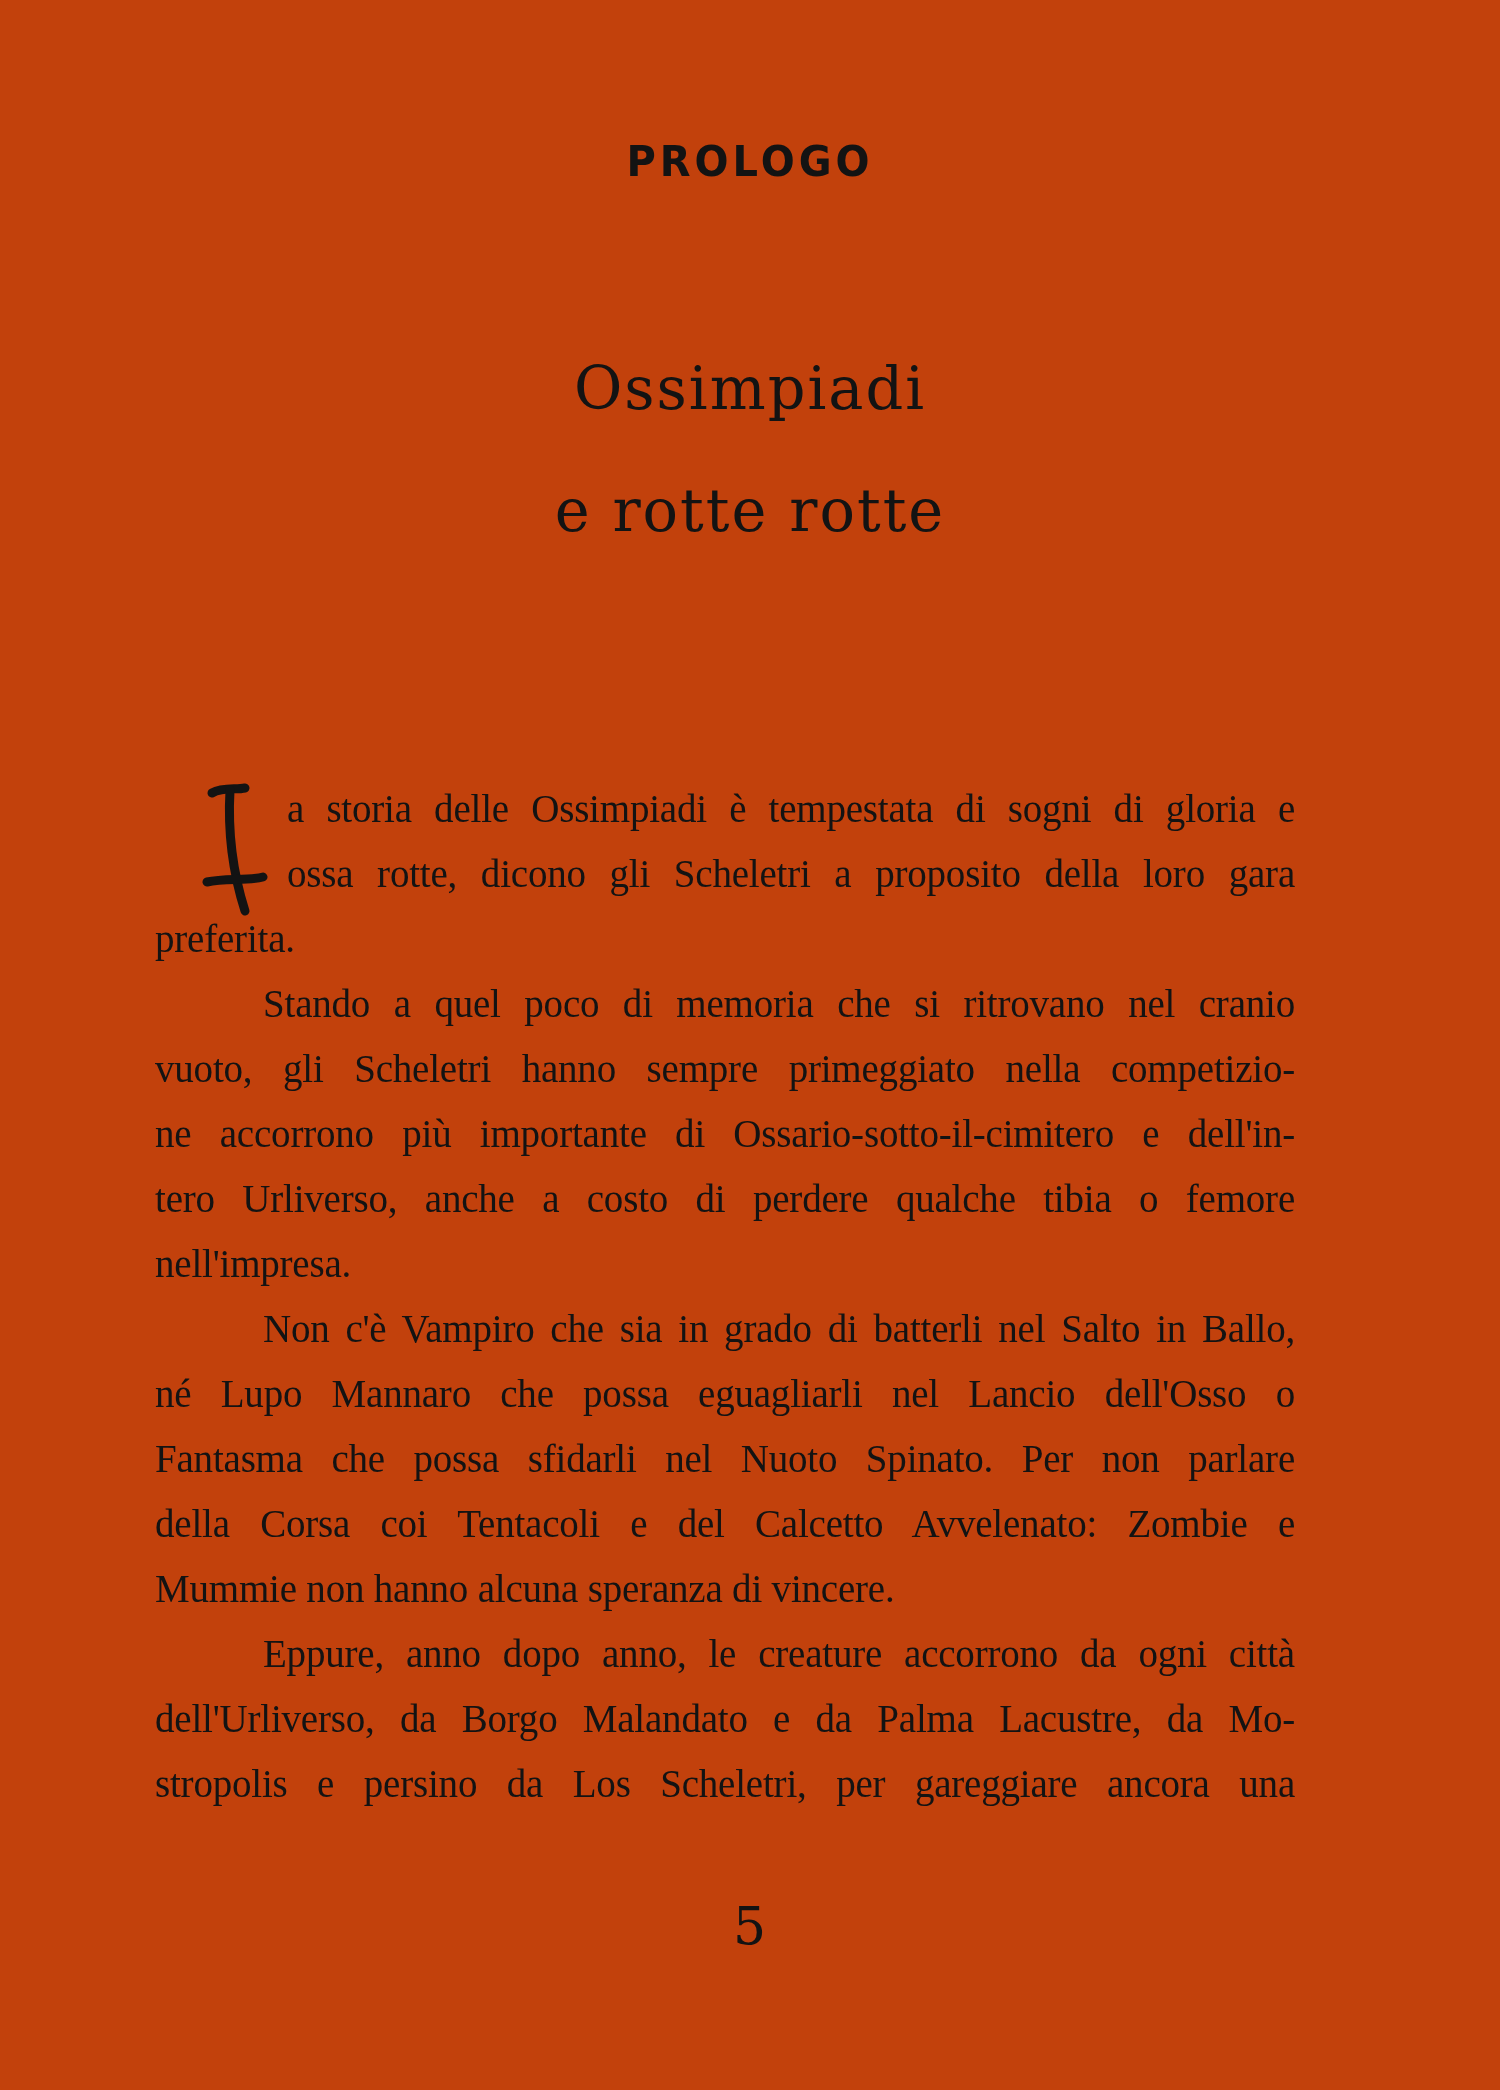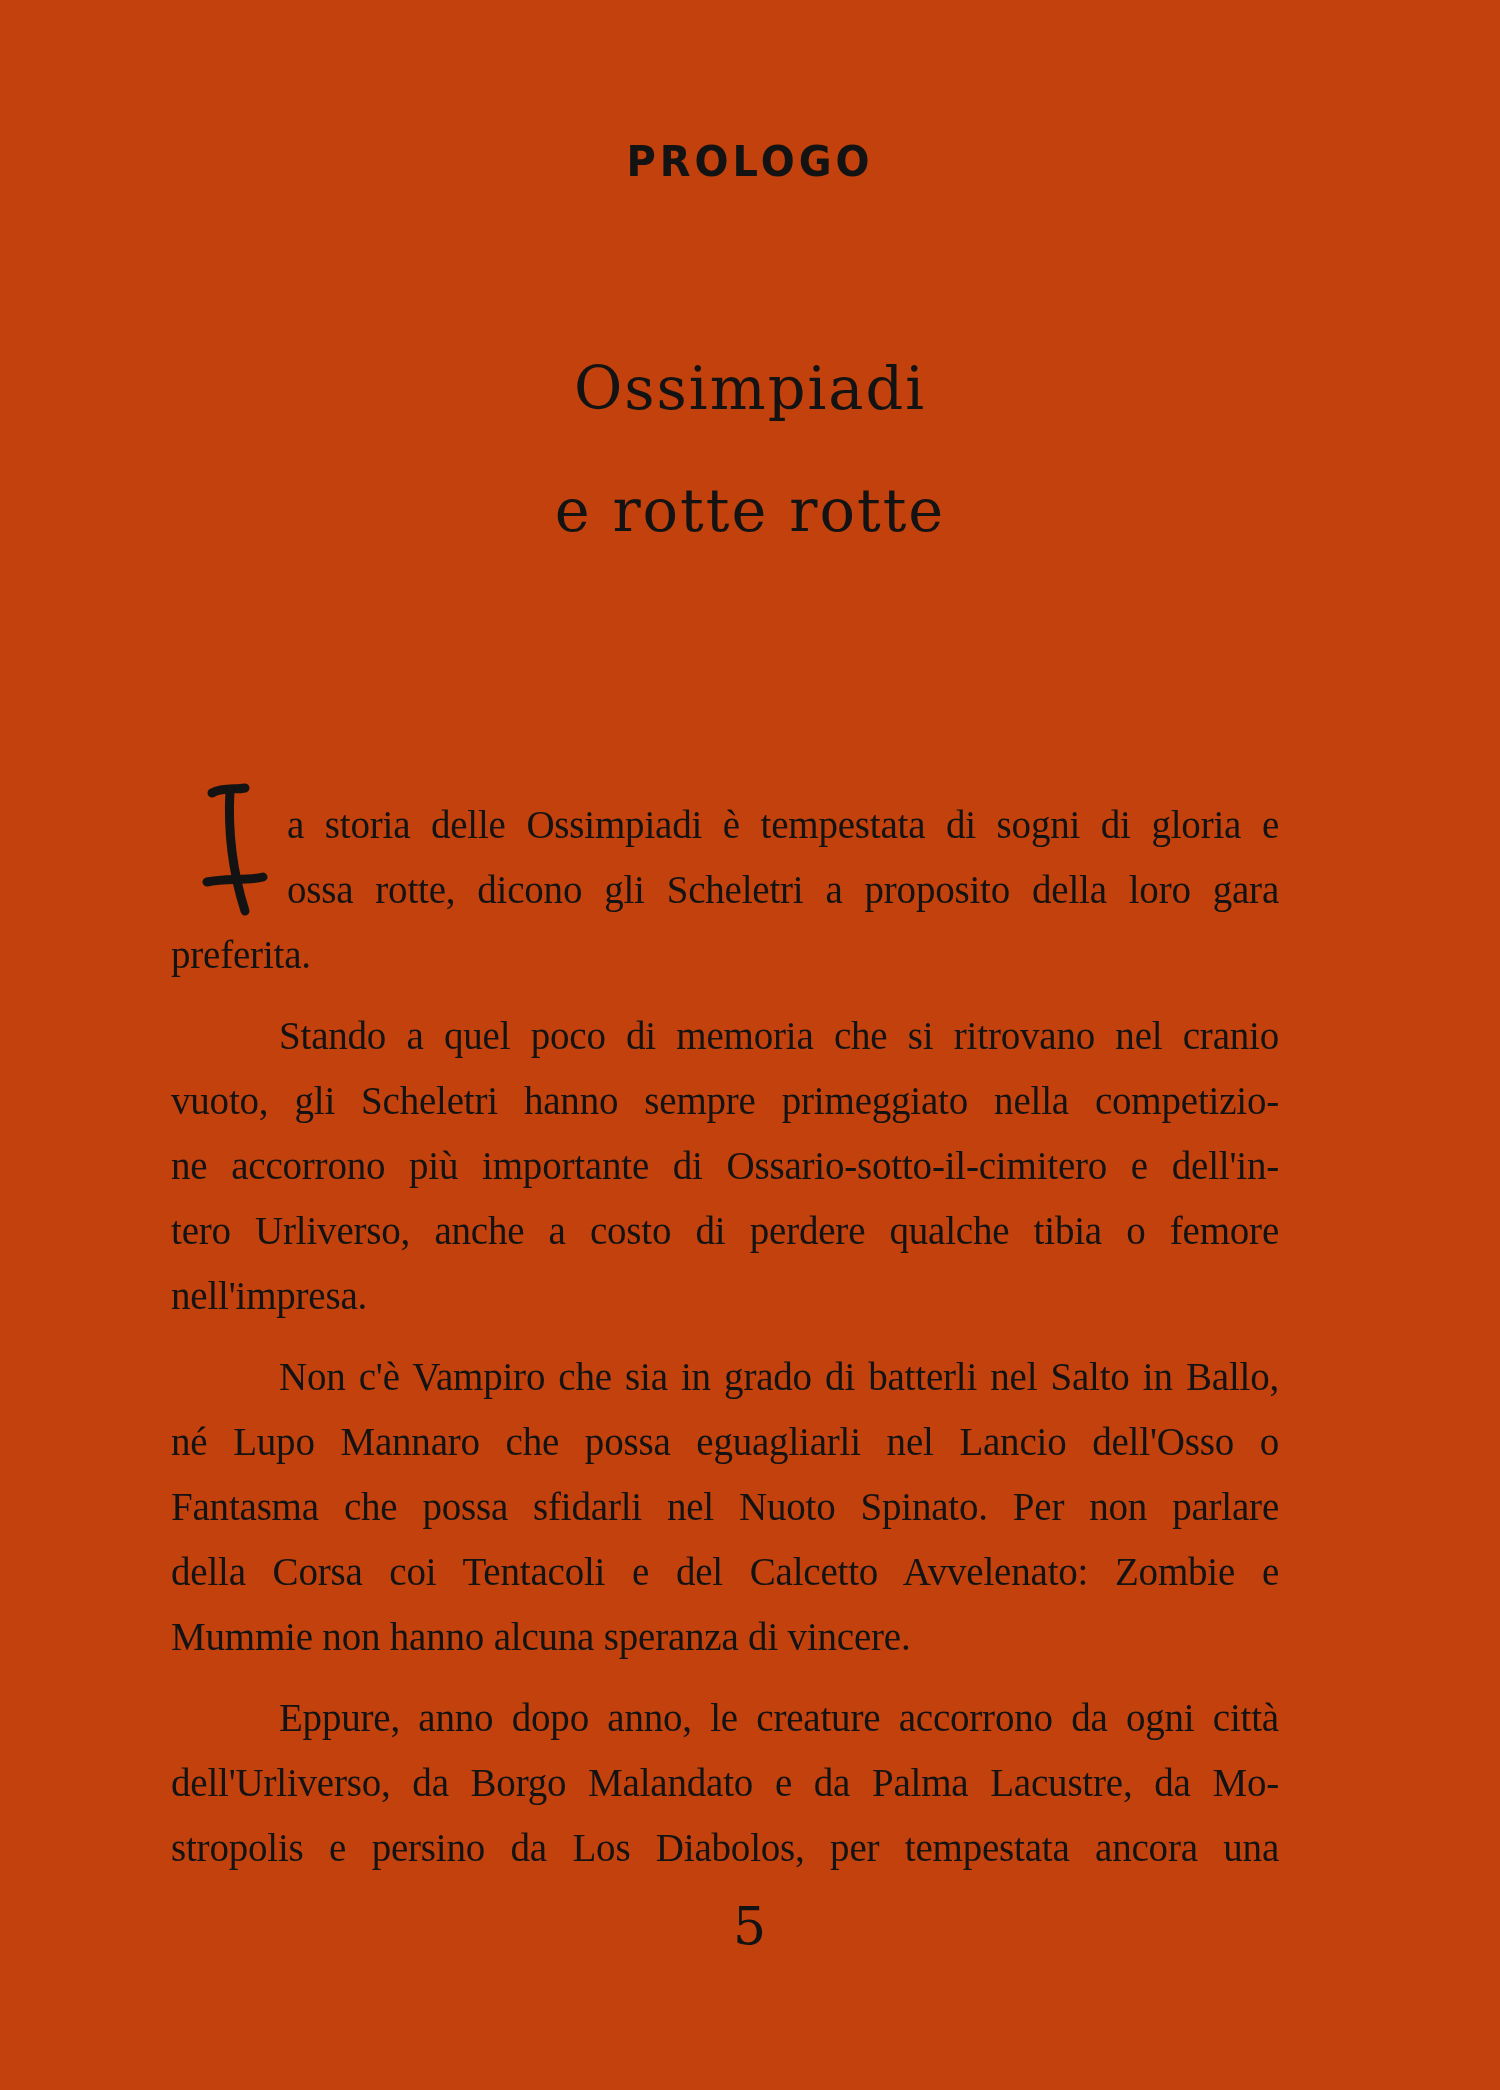--- a/index.html
+++ b/index.html
@@ -42,21 +42,21 @@
 
   
   .body-text {
     position: absolute;
     top: 776px; left: 155px;
     width: 1140px;
     font-size: 39px;
     line-height: 65px;
     letter-spacing: -0.2px;
   }
-  .paragraph { margin: 16px; }
+  .paragraph { margin: 0; }
   .line {
     text-align: justify;
     text-align-last: justify;
     height: 65px;
     overflow: visible;
   }
   .line.no-stretch { text-align-last: left; }
   .line.indent { text-indent: 108px; }
 
   
@@ -124,19 +124,19 @@
       <div class="paragraph">
         <div class="line indent">Non c'è Vampiro che sia in grado di batterli nel Salto in Ballo,</div>
         <div class="line">né Lupo Mannaro che possa eguagliarli nel Lancio dell'Osso o</div>
         <div class="line">Fantasma che possa sfidarli nel Nuoto Spinato. Per non parlare</div>
         <div class="line">della Corsa coi Tentacoli e del Calcetto Avvelenato: Zombie e</div>
         <div class="line no-stretch">Mummie non hanno alcuna speranza di vincere.</div>
       </div>
       <div class="paragraph">
         <div class="line indent">Eppure, anno dopo anno, le creature accorrono da ogni città</div>
         <div class="line">dell'Urliverso, da Borgo Malandato e da Palma Lacustre, da Mo-</div>
-        <div class="line">stropolis e persino da Los Diabolos, per tempestata ancora una</div>
+        <div class="line">stropolis e persino da Los Scheletri, per gareggiare ancora una</div>
       </div>
     </div>
 
   <div class="page-number">5</div>
 
 </div>
 
 </body></html>

